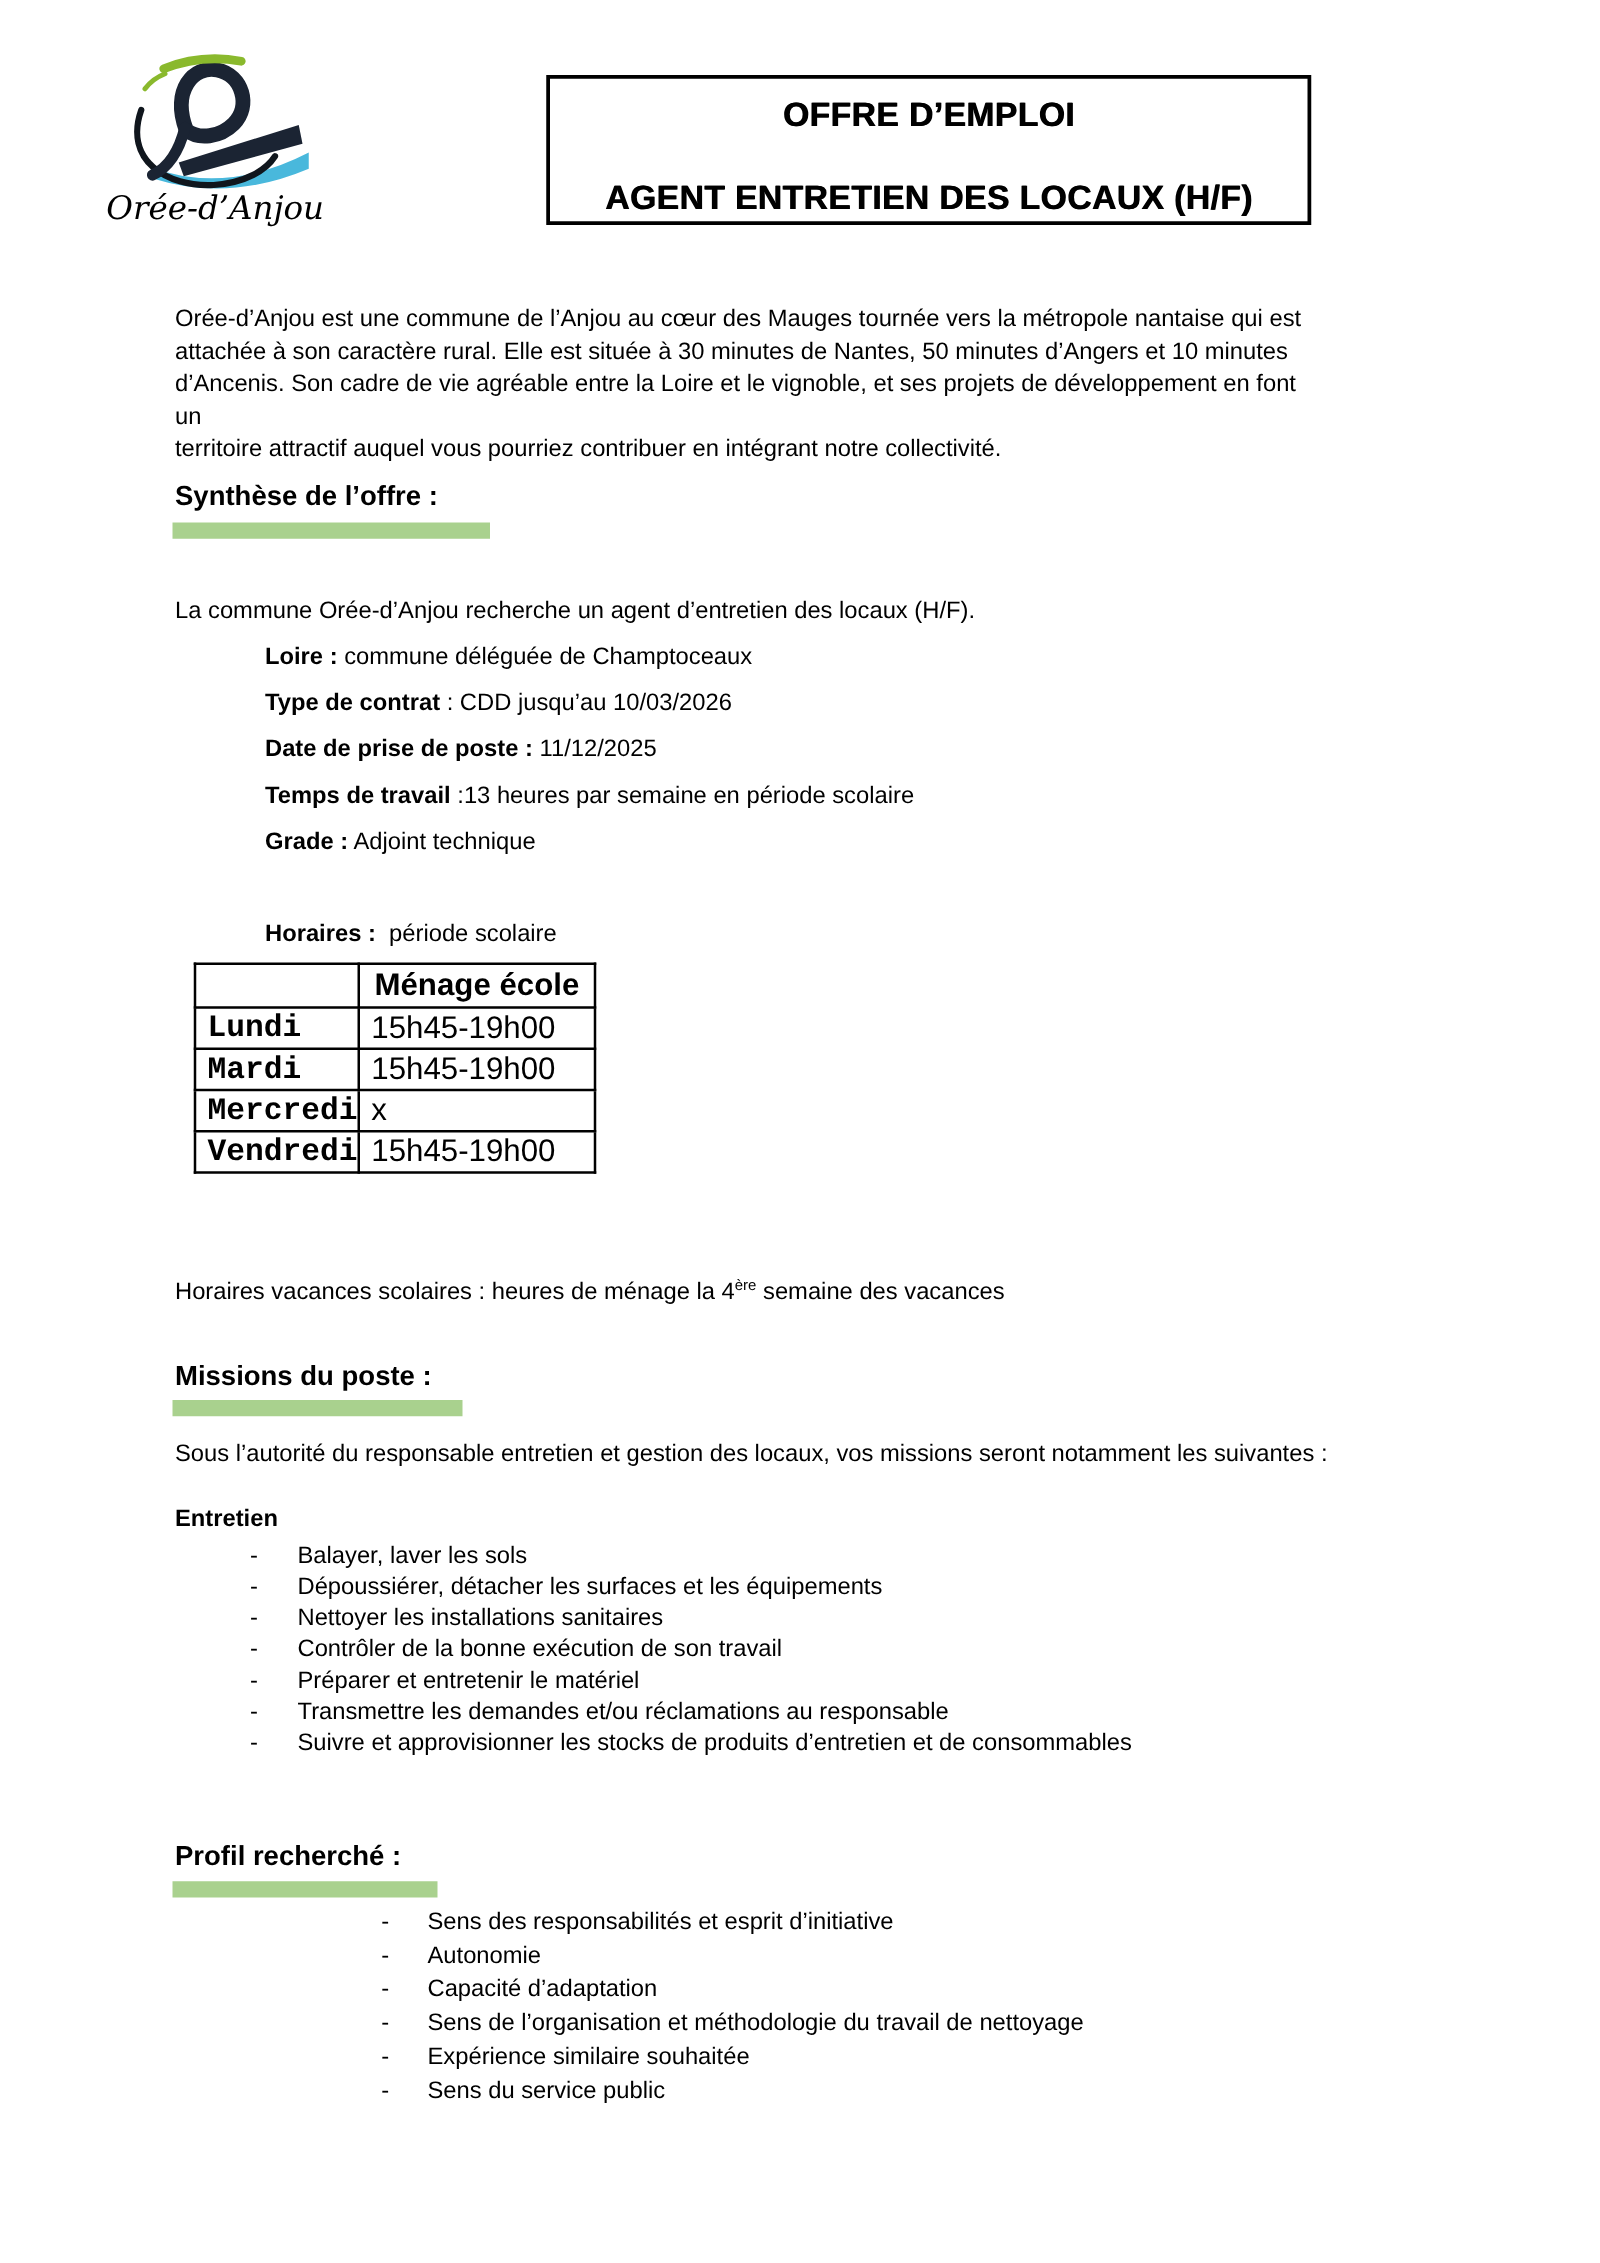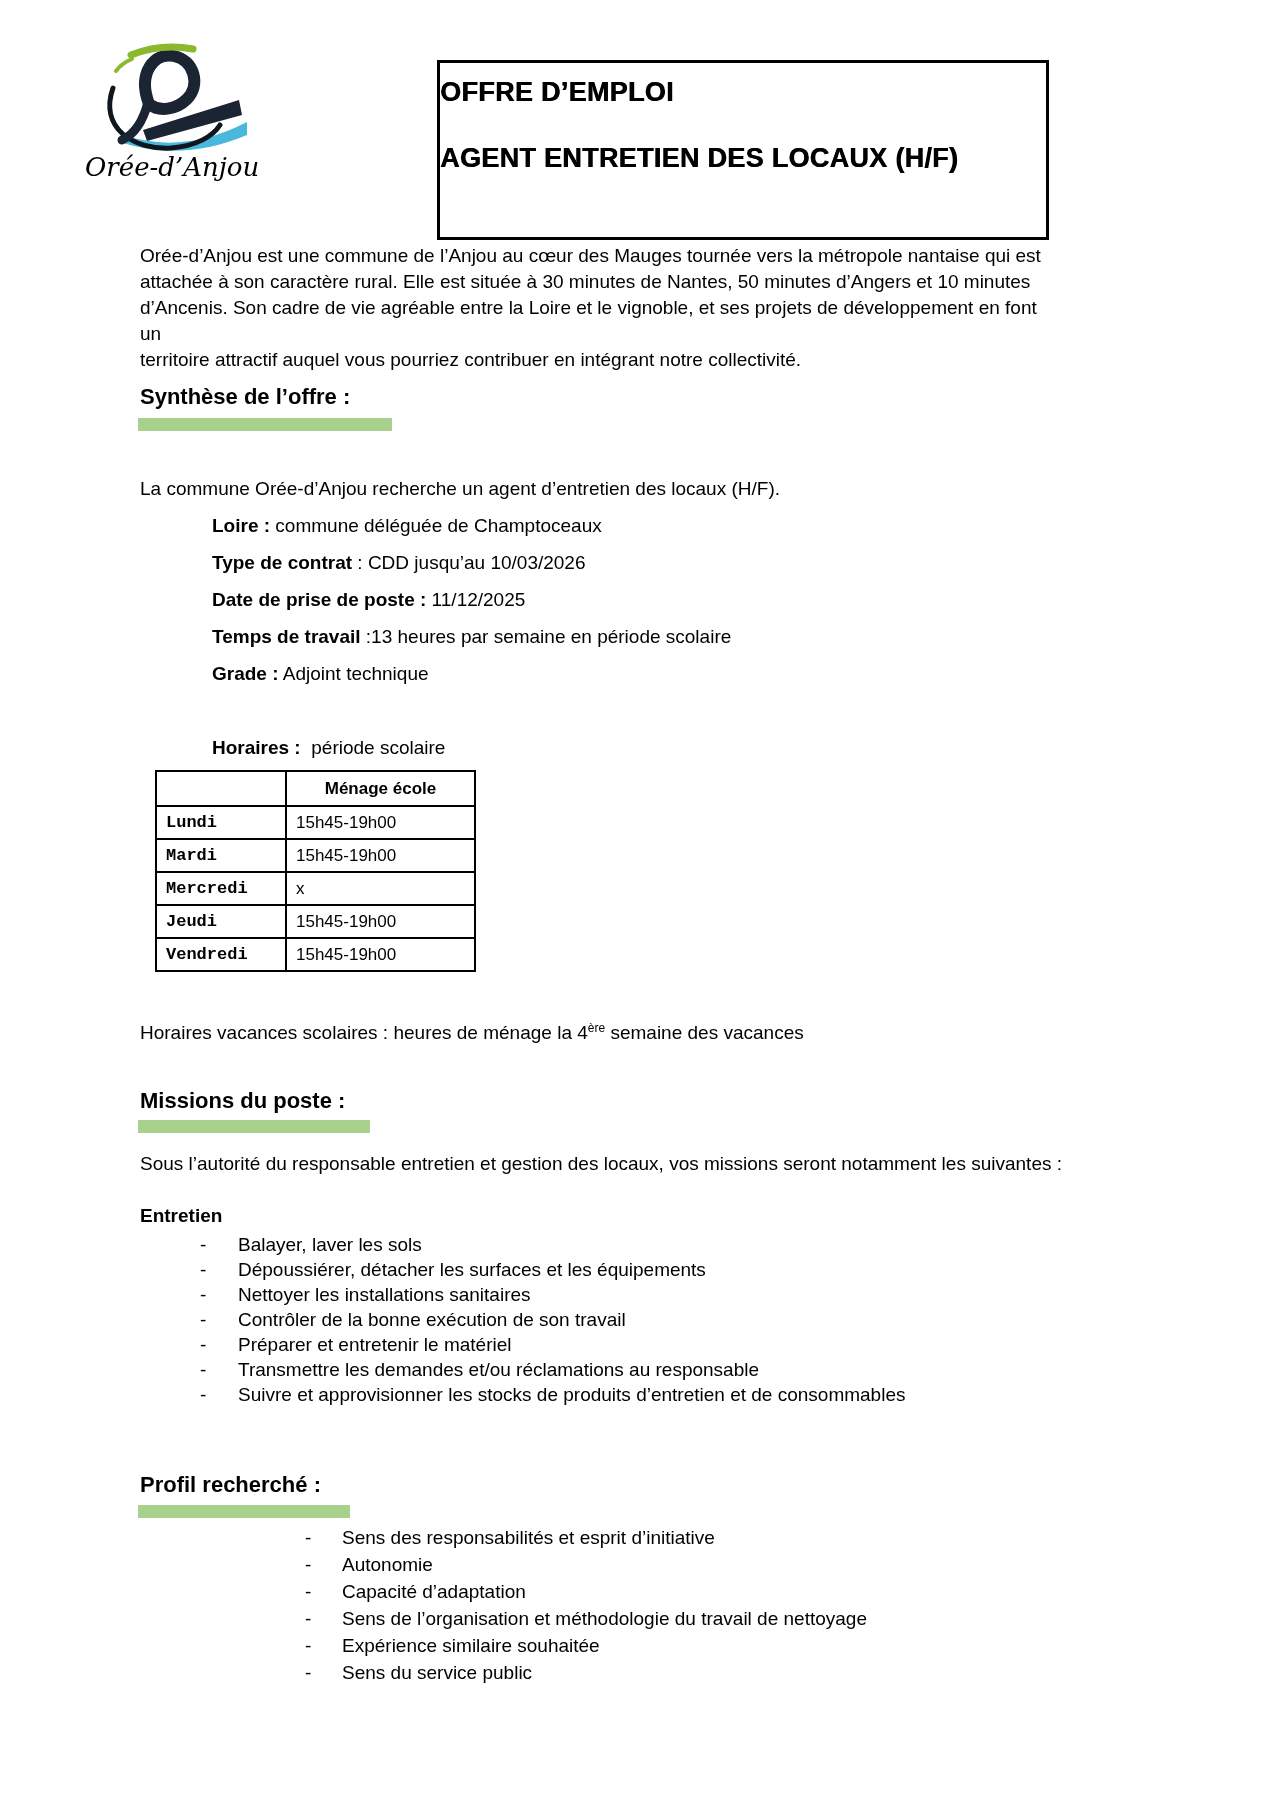--- a/index.html
+++ b/index.html
@@ -9,22 +9,22 @@
   }
   
   .logo { position:absolute; left:85px; top:38px; width:170px; height:160px; }
   .logo svg { position:absolute; left:6px; top:4px; }
   .logo-wordmark {
     position:absolute; left:0px; top:114px; width:170px;
     font-family:"DejaVu Serif", serif; font-style:italic;
     font-size:26px; white-space:nowrap;
   }
   .title-box {
-    position:absolute; left:437px; top:60px; width:612px; height:180px;
-    border:3px solid #000; box-sizing:border-box; text-align:left;
+    position:absolute; left:437px; top:60px; width:612px; height:120px;
+    border:3px solid #000; box-sizing:border-box; text-align:center;
     font-weight:bold; font-size:27px; letter-spacing:0.3px;
     text-shadow:0.6px 0 #000;
   }
   .title-box .l1 { margin-top:14px; }
   .title-box .l2 { margin-top:35px; }
   
   .intro-p {
     position:absolute; left:140px; top:224px; width:920px;
     font-size:19px; line-height:26px; white-space:pre-line;
   }
@@ -36,21 +36,21 @@
   .details {
     position:absolute; left:140px; top:470px; font-size:19px; line-height:37px;
   }
   .details .line { white-space:pre; }
   .details .ind { padding-left:72px; }
   .details .gap { margin-top:37px; }
   .lb { font-weight:bold; }
   
   .horaires-table {
     position:absolute; left:155px; top:770px; border-collapse:collapse;
-    font-size:17px;
+    font-size:25px;
   }
   .horaires-table td {
     border:2px solid #000; height:31px; vertical-align:middle; padding:0 0 0 9px;
   }
   .horaires-table .hrow td { height:33px; }
   .horaires-table .c1 { width:119px; font-weight:bold;font-family:Liberation Mono, monospace; }
   .horaires-table .c2 { width:175px; }
   .horaires-table .th2 { font-weight:bold; text-align:center; padding:0 6px; }
   .vac { position:absolute; left:140px; top:1002px; font-size:19px; white-space:pre; }
   .vac sup { font-size:12px; }
@@ -119,24 +119,20 @@
     </tr>
     <tr>
       <td class="c1">Mardi</td>
       <td class="c2">15h45-19h00</td>
     </tr>
     <tr>
       <td class="c1">Mercredi</td>
       <td class="c2">x</td>
     </tr>
     <tr>
-      <td class="c1">Jeudi</td>
-      <td class="c2">15h45-19h00</td>
-    </tr>
-    <tr>
       <td class="c1">Vendredi</td>
       <td class="c2">15h45-19h00</td>
     </tr>
   </tbody>
     </table>
 
   <p class="vac"><span>Horaires vacances scolaires : heures de ménage la 4</span><sup>ère</sup><span> semaine des vacances</span></p>
 
   <div class="h2" style="top:1088px">Missions du poste :</div>
   <div class="bar" style="top:1120px; width:232px"></div>

